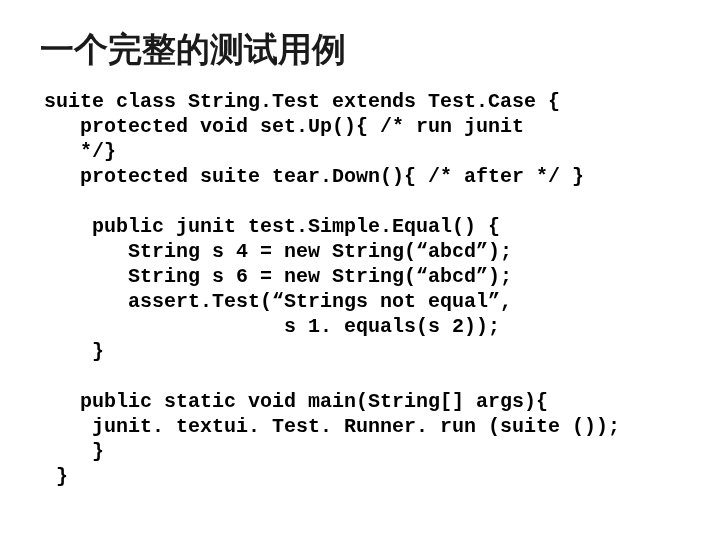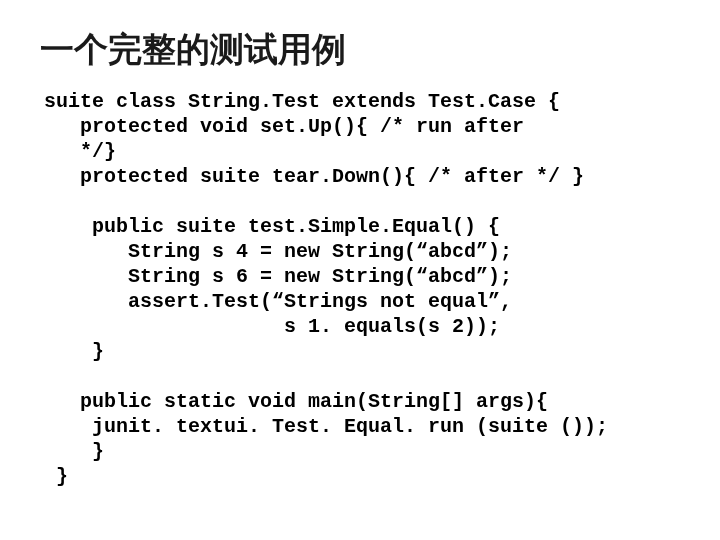--- a/index.html
+++ b/index.html
@@ -35,28 +35,28 @@
     font-weight: 700;
     margin-left: 4px;
   }
 </style>
 </head>
 <body>
 
 <div class="slide">
   <div class="title">一个完整的测试用例</div>
   <div class="code"><span>suite class String.Test extends Test.Case {</span>
-<span>   protected void set.Up(){ /* run after</span>
+<span>   protected void set.Up(){ /* run junit</span>
 <span>   */}</span>
 <span>   protected suite tear.Down(){ /* after */ }</span>
 <span></span>
-<span>    public suite test.Simple.Equal() {</span>
+<span>    public junit test.Simple.Equal() {</span>
 <span>       String s 4 = new String(“abcd”);</span>
 <span>       String s 6 = new String(“abcd”);</span>
 <span>       assert.Test(“Strings not equal”,</span>
 <span>                    s 1. equals(s 2));</span>
 <span>    }</span>
 <span></span>
 <span>   public static void main(String[] args){</span>
-<span>    junit. textui. Test. Equal. run (suite ());</span>
+<span>    junit. textui. Test. Runner. run (suite ());</span>
 <span>    }</span>
 <span> }</span></div>
 </div>
 
 </body></html>

